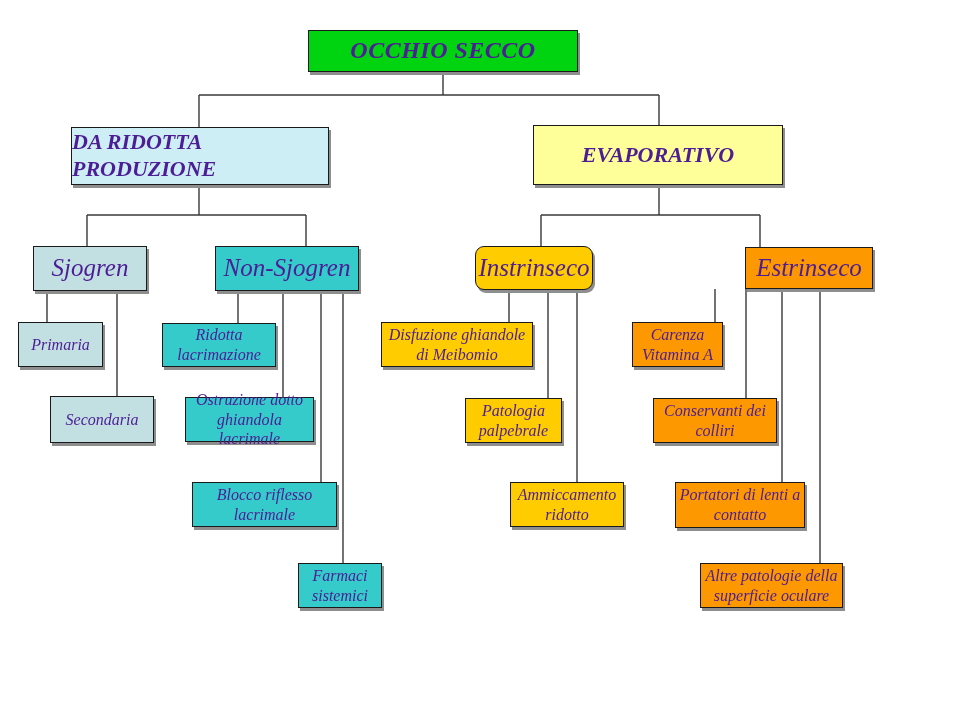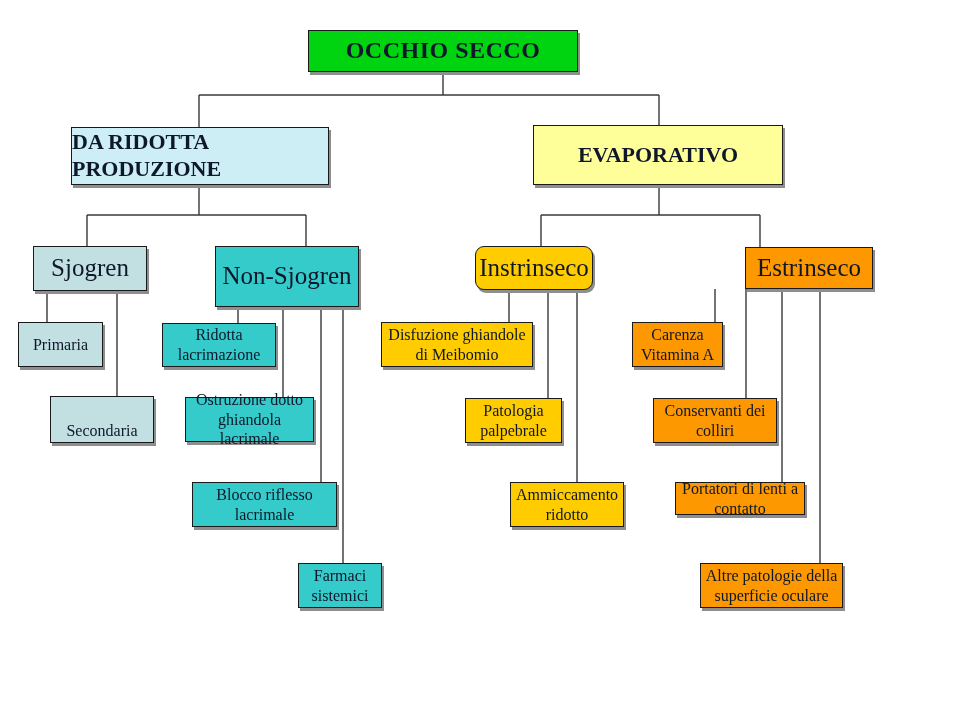--- a/index.html
+++ b/index.html
@@ -7,21 +7,22 @@
     padding: 0;
     background: #ffffff;
   }
   .canvas {
     position: relative;
     width: 960px;
     height: 720px;
     background: #ffffff;
     overflow: hidden;
     font-family: "Liberation Serif", "DejaVu Serif", serif;
-    color: #0f172a;
+    color: #4c1d95;
+    font-style: italic;
   }
   svg.connectors {
     position: absolute;
     left: 0;
     top: 0;
     z-index: 1;
   }
   svg.connectors line {
     stroke: var(--line, #383838);
     stroke-width: 1.4;
@@ -101,34 +102,34 @@
   <div class="box lvl1 left-text bg-cyan" style="left:71px; top:127px; width:258px; height:58px;">
     <span>DA RIDOTTA PRODUZIONE</span>
   </div>
   <div class="box lvl2 bg-pale" style="left:33px; top:246px; width:114px; height:45px;">
     <span>Sjogren</span>
   </div>
 
   <div class="box lvl1 bg-yellow" style="left:533px; top:125px; width:250px; height:60px;">
     <span>EVAPORATIVO</span>
   </div>
-  <div class="box lvl2 bg-teal" style="left:215px; top:246px; width:144px; height:61px;">
+  <div class="box lvl2 bg-teal" style="left:215px; top:246px; width:144px; height:45px;">
     <span>Non-Sjogren</span>
   </div>
   <div class="box lvl2 bg-gold" style="left:475px; top:246px; width:118px; height:44px;border-radius:9px;">
     <span>Instrinseco</span>
   </div>
   <div class="box lvl2 bg-orange" style="left:707px; top:247px; width:128px; height:42px;margin-left:38px;">
     <span>Estrinseco</span>
   </div>
 
   <div class="box leaf bg-pale" style="left:18px; top:322px; width:85px; height:45px;">
     <span>Primaria</span>
   </div>
-  <div class="box leaf bg-pale" style="left:50px; top:396px; width:104px; height:47px;align-items:flex-end;">
+  <div class="box leaf bg-pale" style="left:50px; top:396px; width:104px; height:47px;">
     <span>Secondaria</span>
   </div>
 
   <div class="box leaf bg-teal" style="left:162px; top:323px; width:114px; height:44px;">
     <span>Ridotta lacrimazione</span>
   </div>
   <div class="box leaf bg-teal" style="left:185px; top:397px; width:129px; height:45px;">
     <span>Ostruzione dotto ghiandola lacrimale</span>
   </div>
   <div class="box leaf bg-teal" style="left:192px; top:482px; width:145px; height:45px;">
@@ -147,20 +148,20 @@
   <div class="box leaf bg-gold" style="left:510px; top:482px; width:114px; height:45px;">
     <span>Ammiccamento ridotto</span>
   </div>
 
   <div class="box leaf bg-orange" style="left:632px; top:322px; width:91px; height:45px;">
     <span>Carenza Vitamina A</span>
   </div>
   <div class="box leaf bg-orange" style="left:653px; top:398px; width:124px; height:45px;">
     <span>Conservanti dei colliri</span>
   </div>
-  <div class="box leaf bg-orange" style="left:675px; top:482px; width:130px; height:33px;">
+  <div class="box leaf bg-orange" style="left:675px; top:482px; width:130px; height:46px;">
     <span>Portatori di lenti a contatto</span>
   </div>
   <div class="box leaf bg-orange" style="left:700px; top:563px; width:143px; height:45px;">
     <span>Altre patologie della superficie oculare</span>
   </div>
 
 </div>
 
 </body></html>

